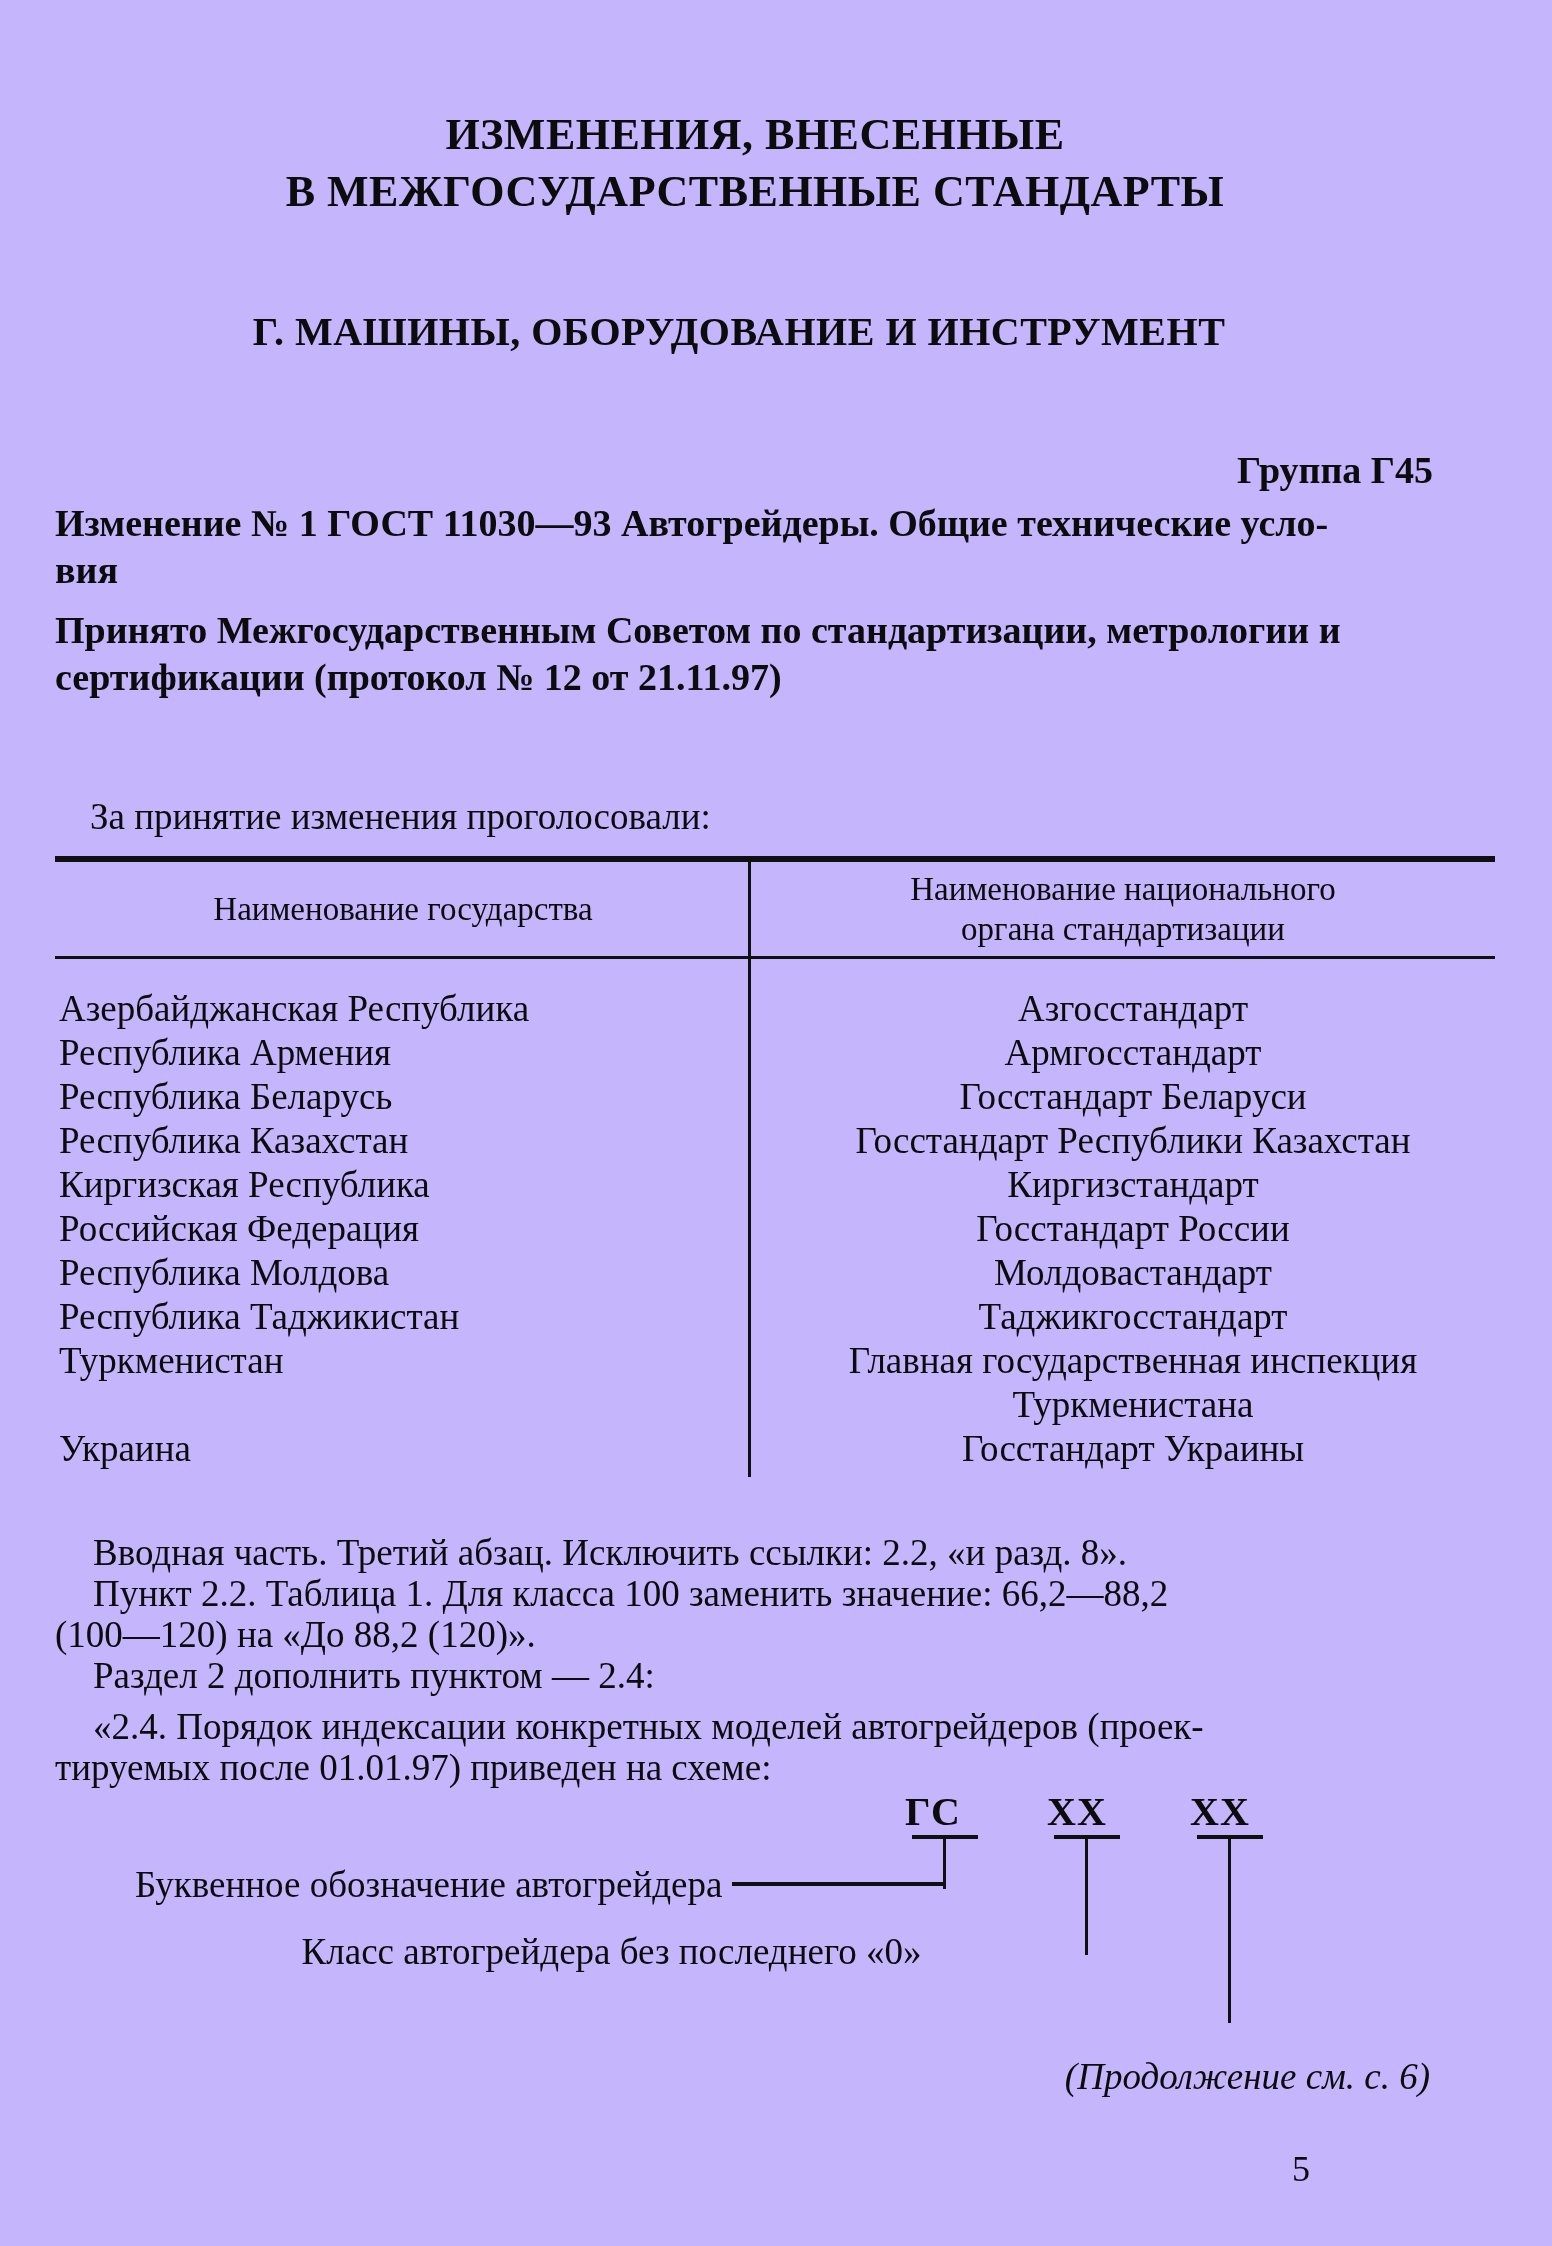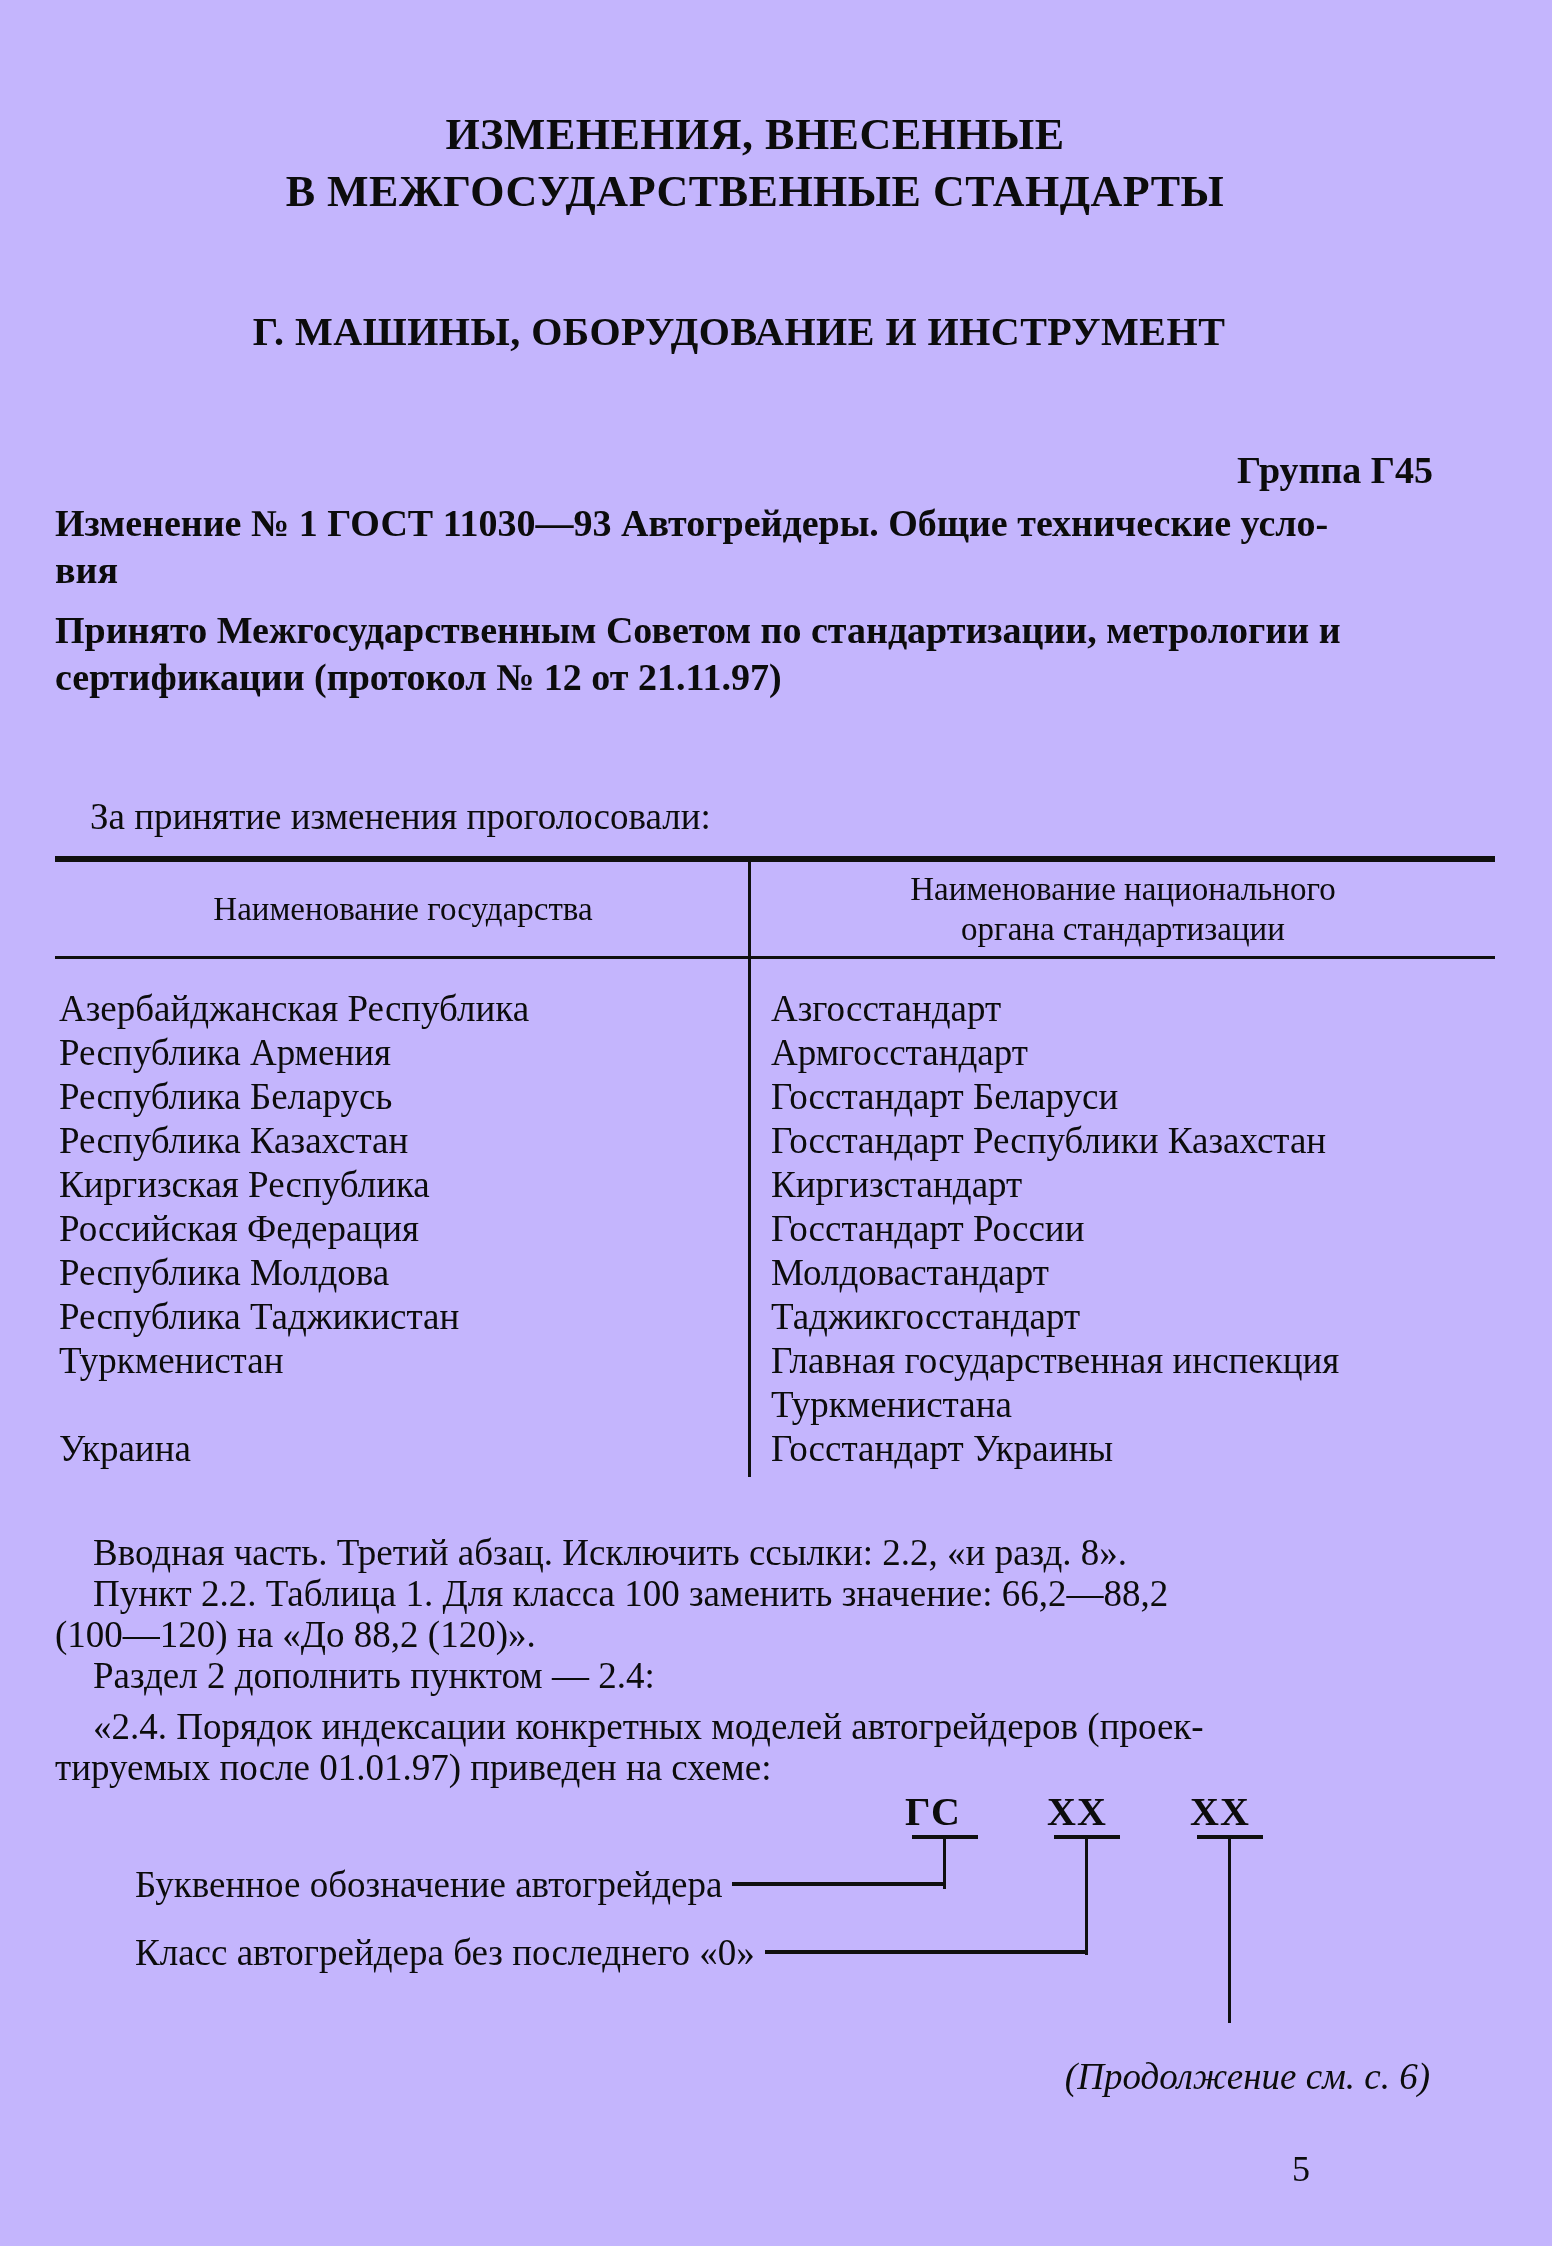--- a/index.html
+++ b/index.html
@@ -26,21 +26,21 @@
   
   .vote-table{left:55px;top:856px;width:1440px;border-top:6px solid #101010;}
   .thead{display:flex;align-items:center;height:94px;border-bottom:3px solid #101010;
     font-size:33px;line-height:40px;}
   .th{text-align:center;}
   .th-country{width:696px;}
   .th-org{flex:1;}
   .tbody{padding:28px 0 14px 0;font-size:37px;line-height:44px;}
   .trow{display:flex;}
   .td-country{width:696px;padding-left:4px;box-sizing:border-box;}
-  .td-org{flex:1;padding-left:20px;}
+  .td-org{flex:1;padding-left:20px;text-align:center;}
   .td-org .org-line{display:block;}
   .col-divider{left:693px;top:0;width:3px;height:615px;background:#101010;}
   
   .body-text{left:55px;top:1532px;width:1450px;font-size:37px;line-height:41px;}
   .body-text .bline{display:block;}
   .body-text .indent{padding-left:38px;}
   .body-text .gap{margin-top:10px;}
   
   .code-box{top:1790px;width:80px;text-align:left;font-weight:bold;
     font-size:40px;line-height:44px;letter-spacing:1px;}
@@ -171,21 +171,21 @@
   <div class="abs code-underline" style="left:1197px;"></div>
 
   <div class="abs vline" style="left:943px;top:1839px;height:50px;"></div>
   <div class="abs vline" style="left:1085px;top:1839px;height:116px;"></div>
   <div class="abs vline" style="left:1228px;top:1839px;height:184px;"></div>
 
   <div class="abs dlabel-row" style="left:135px;top:1862px;width:811px;">
     <span>Буквенное обозначение автогрейдера</span>
     <span class="lead-line"></span>
   </div>
-  <div class="abs dlabel-row" style="left:135px;top:1930px;width:953px;">
+  <div class="abs dlabel-row" style="left:135px;top:1930px;width:953px;flex-direction:column;">
     <span>Класс автогрейдера без последнего «0»</span>
     <span class="lead-line"></span>
   </div>
 
   <div class="abs continuation">(Продолжение см. с. 6)</div>
   <div class="abs page-number">5</div>
 
 </div>
 
 </body></html>

